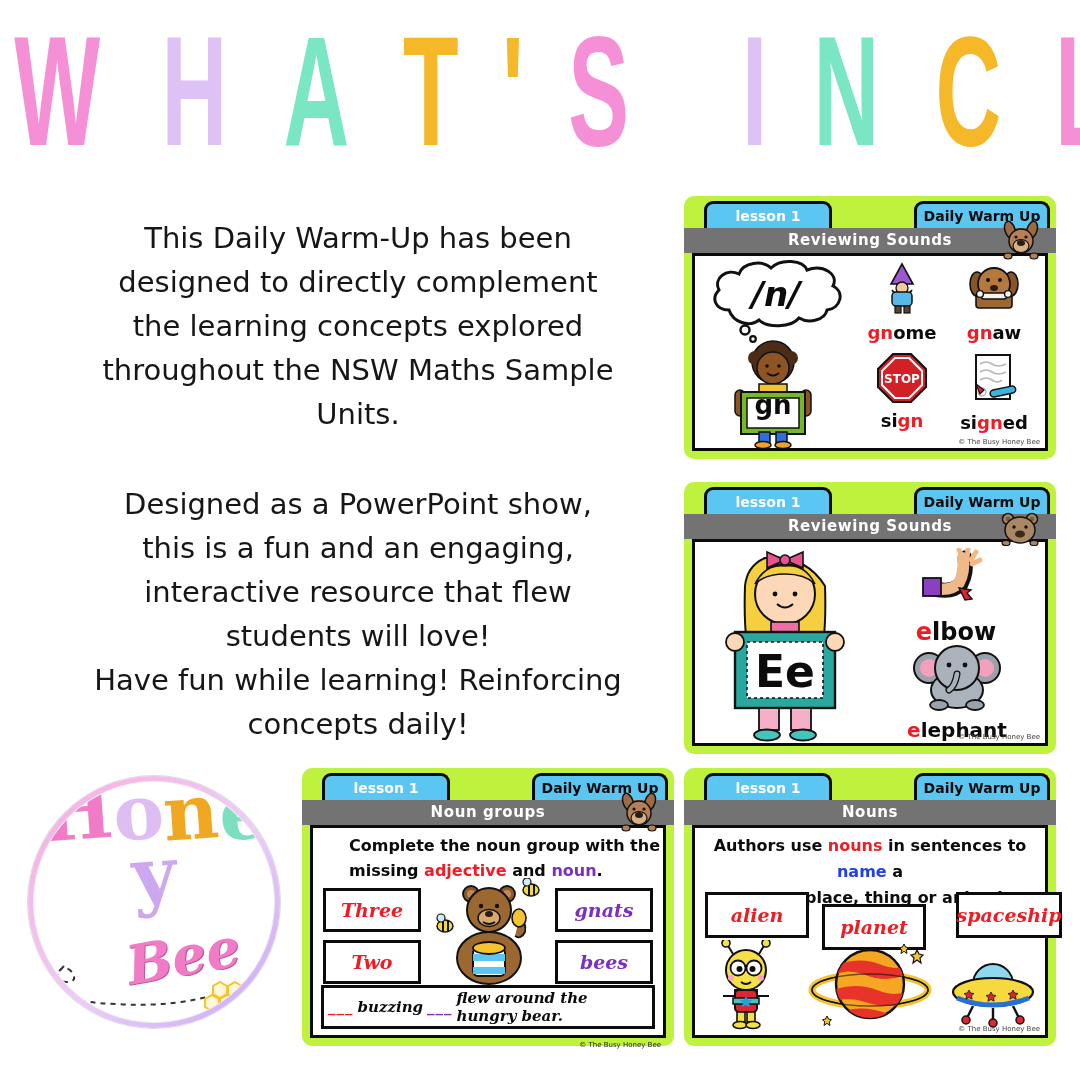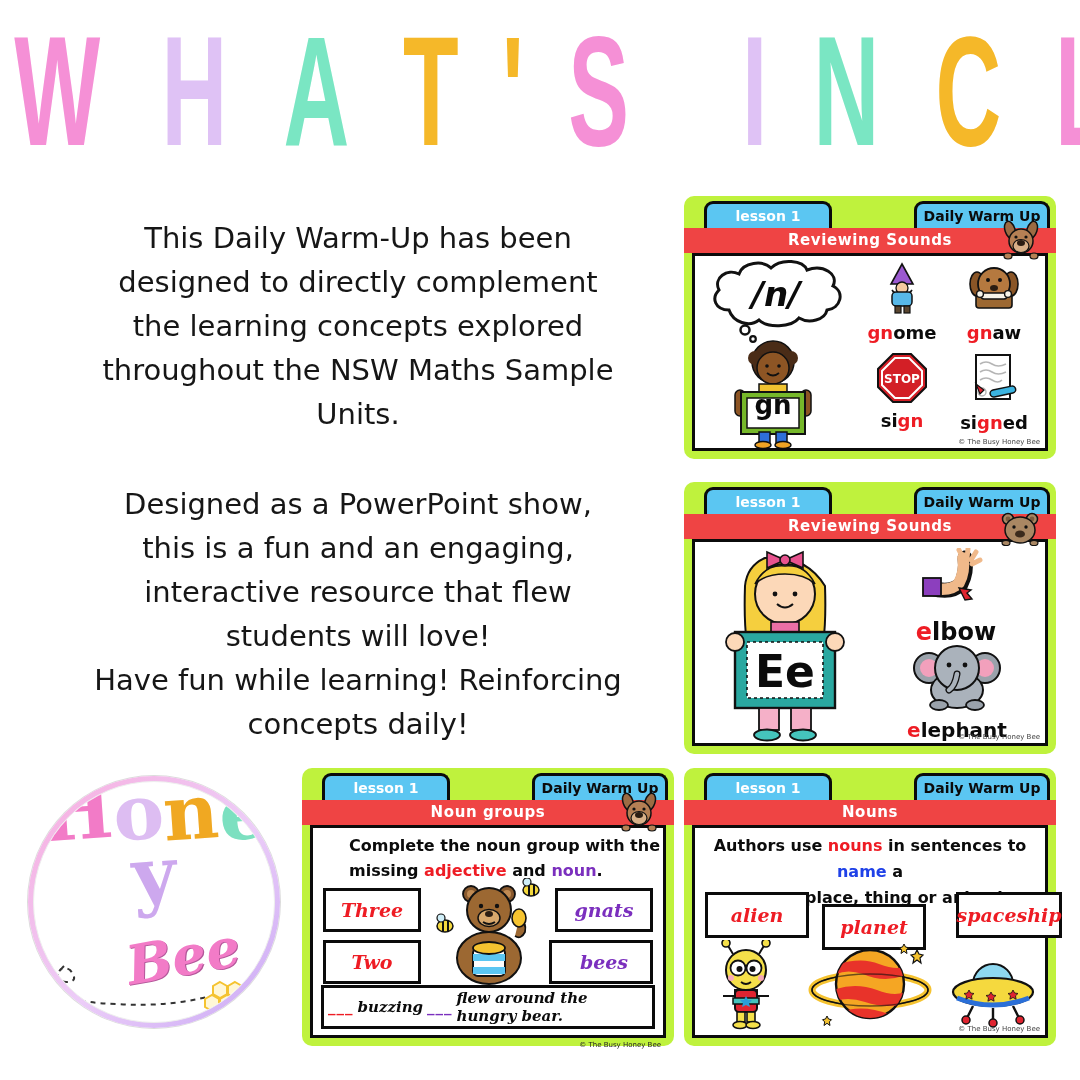--- a/index.html
+++ b/index.html
@@ -18,21 +18,21 @@
   #intro{top:216px;}
   #pitch{top:482px;}
 
   
   .slide{position:absolute;background:#bff23d;border-radius:10px;}
   .tabs{position:relative;height:32px;}
   .tab{position:absolute;bottom:0;background:#5bc6f2;border:3px solid #0b0b0b;border-bottom:none;
        border-radius:9px 9px 0 0;font-size:14px;font-weight:700;text-align:center;padding:4px 0;}
   .tabL{left:20px;width:122px;color:#fff;}
   .tabR{right:6px;width:130px;color:#0b0b0b;}
-  .bar{position:relative;background:#ef4444;color:#fff;text-align:center;font-size:15px;
+  .bar{position:relative;background:#737373;color:#fff;text-align:center;font-size:15px;
        font-weight:700;letter-spacing:.6px;height:25px;line-height:25px;}
   .content{position:absolute;left:8px;right:8px;bottom:8px;top:57px;background:#fff;
            border:3px solid #0b0b0b;}
   .copyright{position:absolute;right:5px;bottom:2px;font-size:7px;color:#444;}
   .animal{position:absolute;top:24px;z-index:6;}
 
   .wcell{position:absolute;text-align:center;}
   .wlabel{font-weight:700;font-size:18px;color:#0b0b0b;margin-top:2px;}
   .hl{color:#ee1c24;}
 
@@ -315,21 +315,21 @@
       </svg>
     </span>
     <div class="content">
       <div class="s3head">
         <div><span>Complete the noun group with the</span></div>
         <div><span>missing </span><span class="red">adjective</span><span> and </span><span class="purple">noun</span><span>.</span></div>
       </div>
       <div class="wordbox red" style="left:10px;top:60px;width:92px;height:38px;">Three</div>
       <div class="wordbox red" style="left:10px;top:112px;width:92px;height:38px;">Two</div>
       <div class="wordbox purple" style="right:10px;top:60px;width:92px;height:38px;">gnats</div>
-      <div class="wordbox purple" style="right:10px;top:112px;width:92px;height:38px;padding-left:6px;">bees</div>
+      <div class="wordbox purple" style="right:10px;top:112px;width:92px;height:38px;">bees</div>
       <div style="position:absolute;left:118px;top:50px;width:116px;height:108px;">
         <svg width="116" height="108" viewBox="0 0 116 108">
           <circle cx="40" cy="16" r="8" fill="#8a5a2e" stroke="#111" stroke-width="1.8"></circle>
           <circle cx="76" cy="16" r="8" fill="#8a5a2e" stroke="#111" stroke-width="1.8"></circle>
           <circle cx="40" cy="16" r="4" fill="#c08a52"></circle>
             <circle cx="76" cy="16" r="4" fill="#c08a52"></circle>
           <circle cx="58" cy="32" r="22" fill="#9c6832" stroke="#111" stroke-width="2"></circle>
           <ellipse cx="58" cy="40" rx="11" ry="8.5" fill="#d8a86c" stroke="#111" stroke-width="1.5"></ellipse>
           <ellipse cx="58" cy="36" rx="4" ry="3" fill="#2b1d12"></ellipse>
           <path d="M52 44 Q58 48 64 44" stroke="#111" stroke-width="1.8" fill="none"></path>

